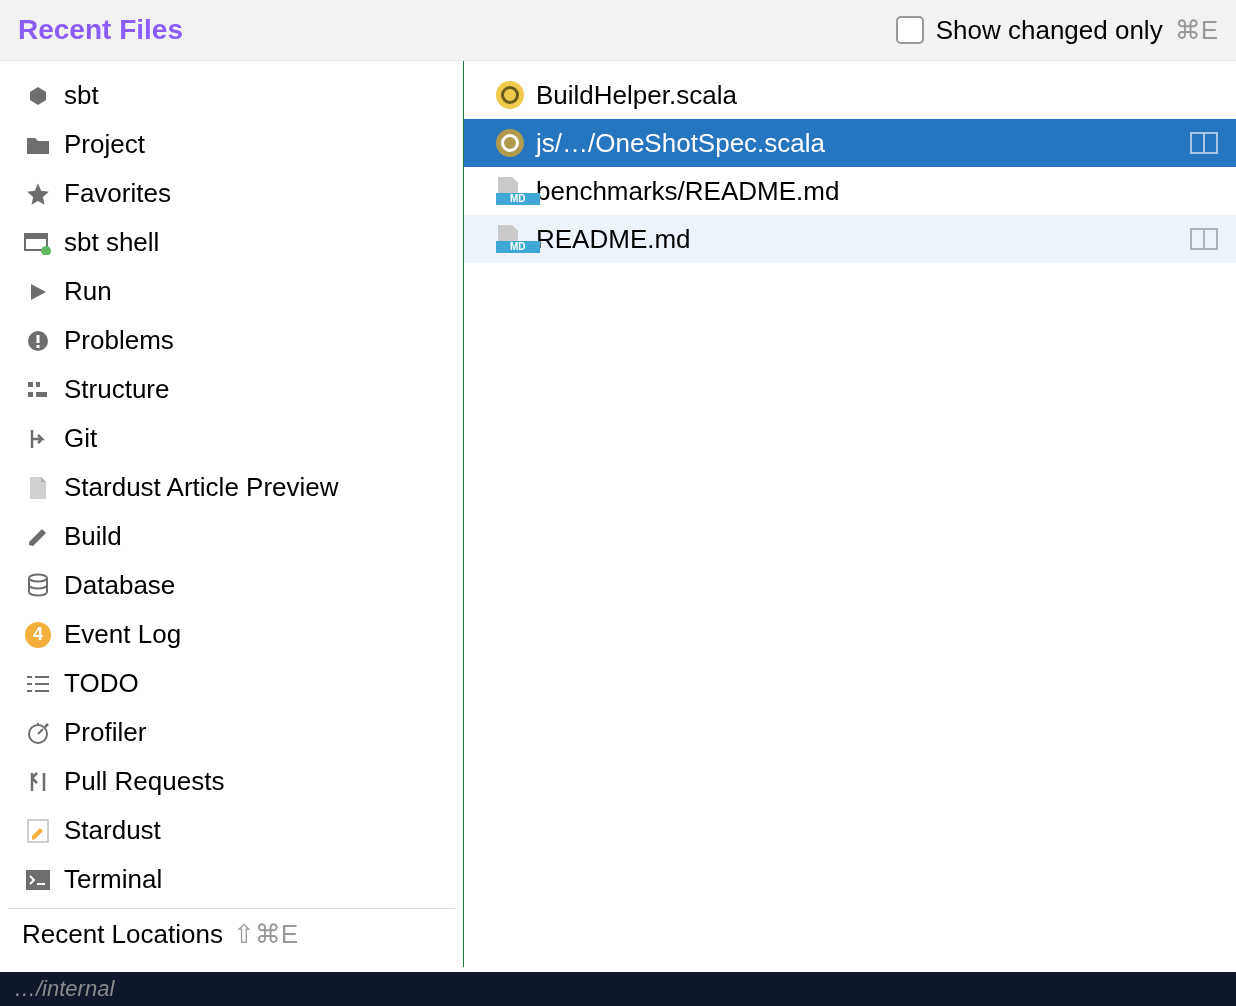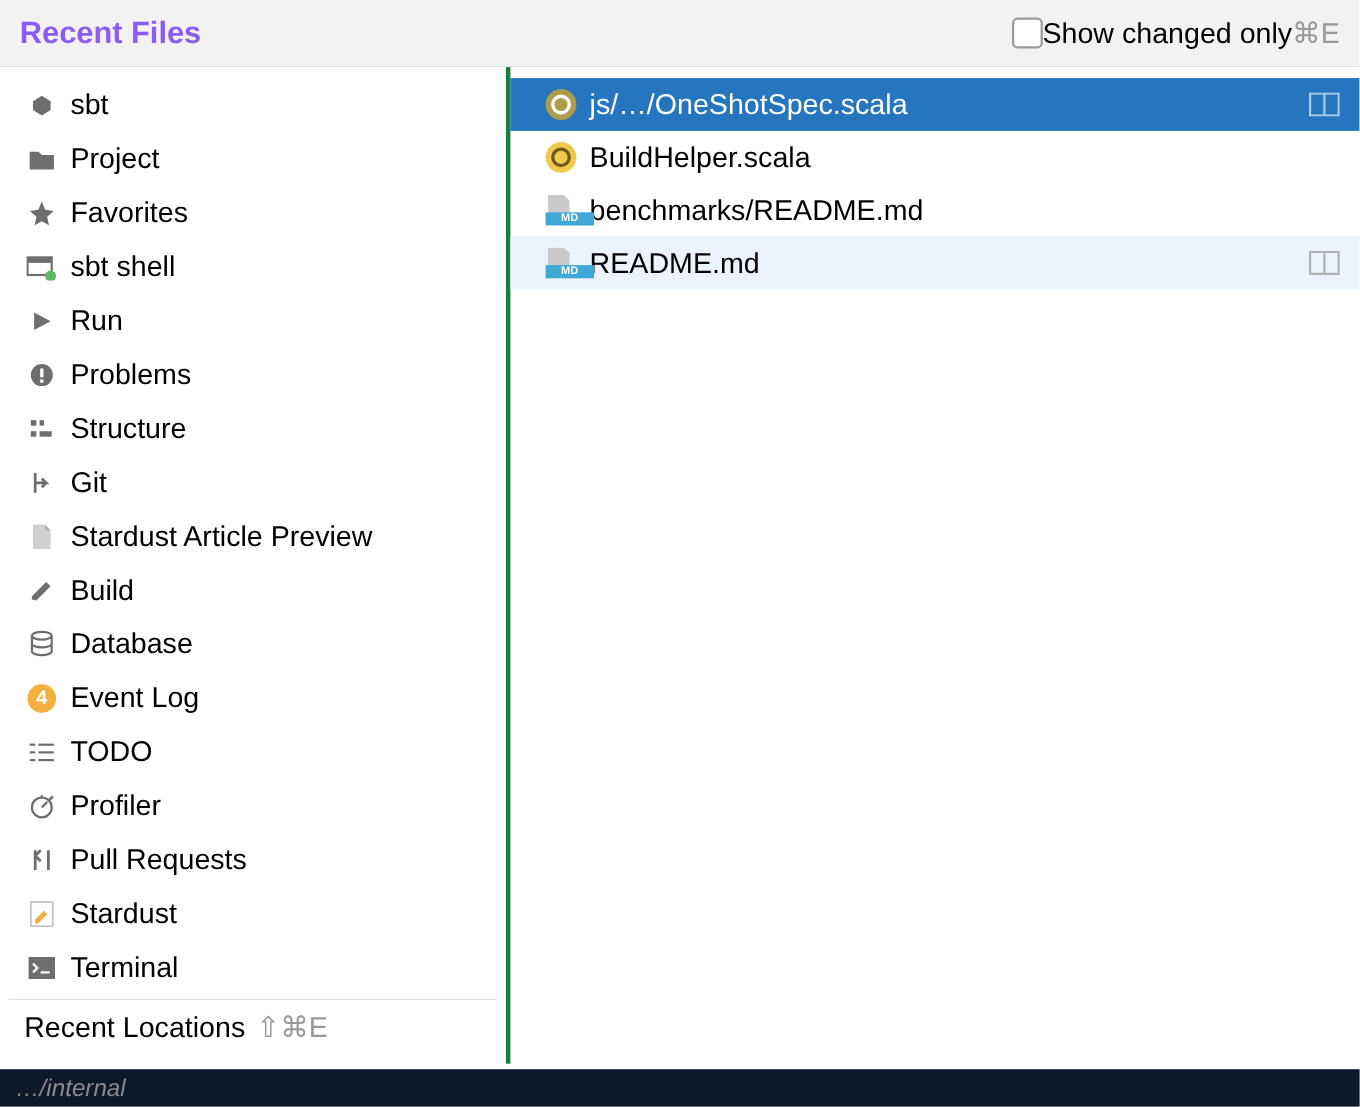--- a/index.html
+++ b/index.html
@@ -20,20 +20,21 @@
       border-bottom: 1px solid #e5e5e5;
     }
     .header-title {
       font-weight: 700;
       font-size: 28px;
       color: #8b5cf6;
     }
     .header-right {
       display: flex;
       align-items: center;
+      gap: 12px;
     }
     .checkbox {
       width: 28px;
       height: 28px;
       border: 2px solid #999;
       border-radius: 5px;
       background: #fff;
     }
     .header-right-label {
       font-size: 26px;
@@ -42,21 +43,21 @@
     .shortcut {
       color: #999;
       font-size: 26px;
     }
     .main {
       display: flex;
       height: calc(100% - 100px);
     }
     .left-panel {
       width: 464px;
-      border-right: 4px solid #15803d;
+      border-right: 1px solid #15803d;
       display: flex;
       flex-direction: column;
       padding-top: 10px;
     }
     .right-panel {
       flex: 1;
       padding-top: 10px;
     }
     .tool-item {
       display: flex;
@@ -339,37 +340,37 @@
         </div>
       </div>
     <div class="divider"></div>
     <div class="recent-locations">
       <span>Recent Locations</span>
       <span class="shortcut">⇧⌘E</span>
     </div>
   </div>
   <div class="right-panel">
     <div id="files">
+        <div class="file-item">
+          <span class="icon">
+            <span class="scala-icon"></span>
+          </span>
+          <span>BuildHelper.scala</span>
+        </div>
         <div class="file-item selected">
           <span class="icon">
             <span class="scala-icon sel"></span>
           </span>
           <span>js/…/OneShotSpec.scala</span>
           <span class="split-icon">
             <svg width="28" height="22" viewBox="0 0 28 22">
               <rect x="1" y="1" width="26" height="20" fill="none" stroke="#fff" stroke-width="2"></rect>
               <line x1="14" y1="1" x2="14" y2="21" stroke="#fff" stroke-width="2"></line>
             </svg>
           </span>
-        </div>
-        <div class="file-item">
-          <span class="icon">
-            <span class="scala-icon"></span>
-          </span>
-          <span>BuildHelper.scala</span>
         </div>
         <div class="file-item">
           <span class="icon">
             <span class="md-icon">
               <span class="page"></span>
               <span class="tag">MD</span>
             </span>
           </span>
           <span>benchmarks/README.md</span>
         </div>

